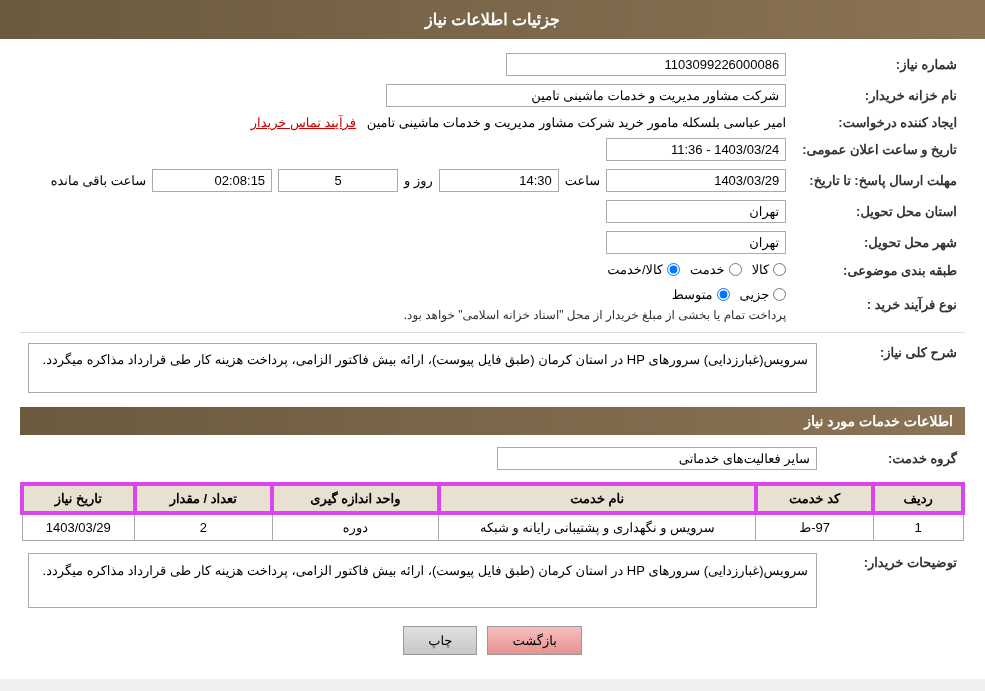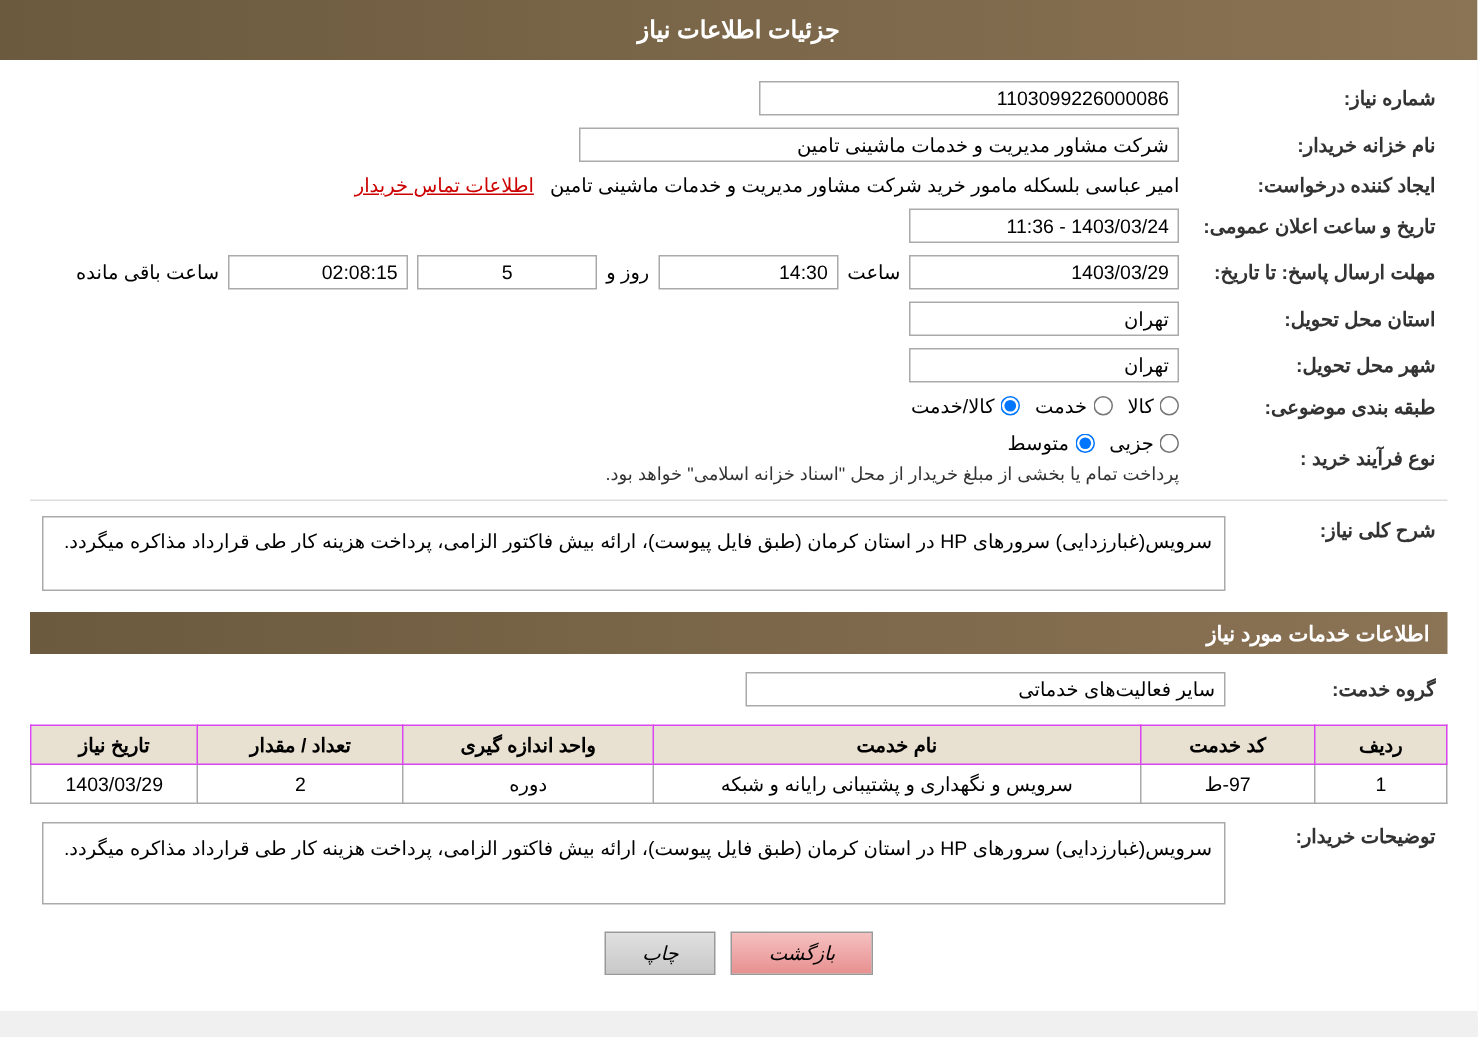--- a/index.html
+++ b/index.html
@@ -104,21 +104,21 @@
       text-align: right;
       line-height: 1.6;
     }
     .services-table {
       width: 100%;
       border-collapse: collapse;
       margin-top: 8px;
     }
     .services-table th {
       background: #e8e0d0;
-      border: 1px solid #d946ef;
+      border: 4px solid #d946ef;
       padding: 5px 19px;
       text-align: center;
       font-weight: bold;
     }
     .services-table td {
       border: 1px solid #aaa;
       padding: 5px 8px;
       text-align: center;
     }
     .button-row {
@@ -127,21 +127,20 @@
       display: flex;
       justify-content: center;
       gap: 10px;
     }
     .btn {
       padding: 6px 24px;
       border: 1px solid #999;
       cursor: pointer;
       font-family: Tahoma, Arial, sans-serif;
       font-size: 13px;
-      font-style: italic;
     }
     .btn-print {
       background: linear-gradient(to bottom, #e0e0e0, #c8c8c8);
     }
     .btn-back {
       background: linear-gradient(to bottom, #f5c0c0, #e89090);
     }
     .buyer-desc-box {
       border: 1px solid #aaa;
       background: #fff;
@@ -180,21 +179,21 @@
         <td class="label-cell">نام خزانه خریدار:</td>
         <td class="value-cell">
           <div class="input-box" style="width:400px;">شرکت مشاور مدیریت و خدمات ماشینی تامین</div>
         </td>
       </tr>
       <tr>
         <td class="label-cell">ایجاد کننده درخواست:</td>
         <td class="value-cell">
           <span>امیر عباسی بلسکله مامور خرید شرکت مشاور مدیریت و خدمات ماشینی تامین</span>
           &nbsp;
-          <span class="link-text">اطلاعات تماس خریدار</span>
+          <span class="link-text">فرآیند تماس خریدار</span>
         </td>
       </tr>
       <tr>
         <td class="label-cell">تاریخ و ساعت اعلان عمومی:</td>
         <td class="value-cell">
           <div class="input-box input-medium">1403/03/24 - 11:36</div>
         </td>
       </tr>
       <tr>
         <td class="label-cell">مهلت ارسال پاسخ: تا تاریخ:</td>

